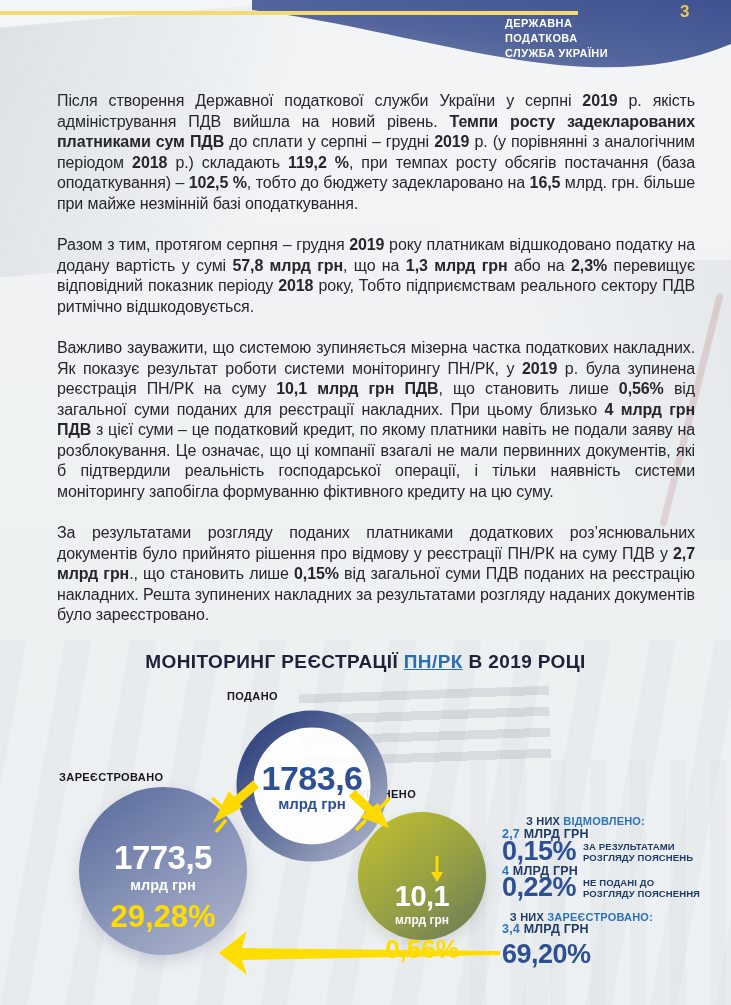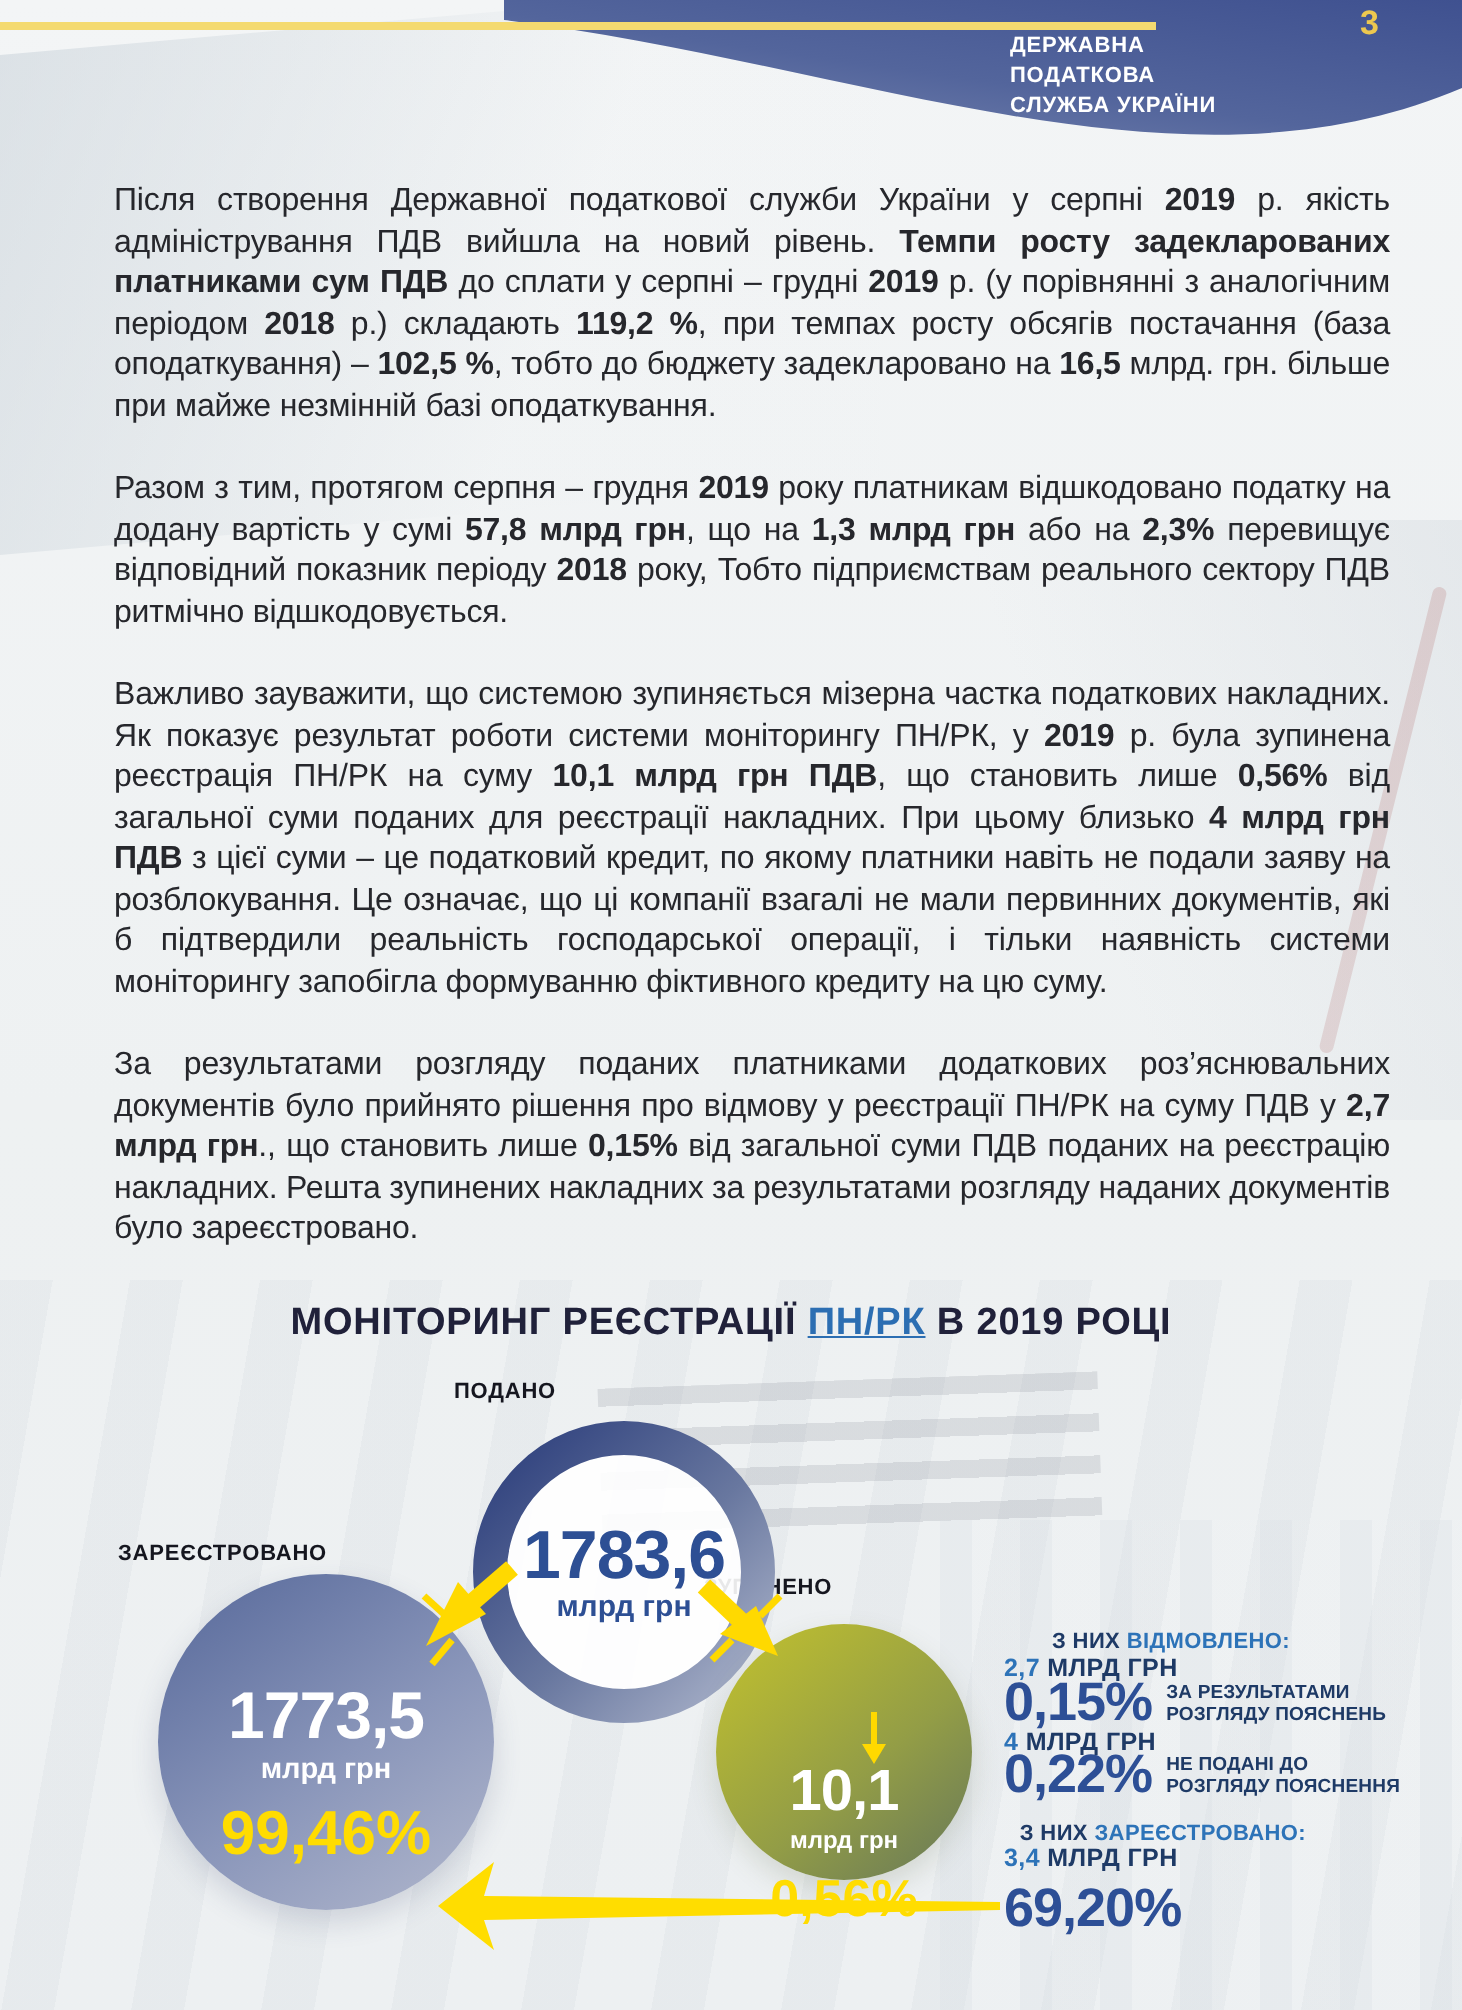--- a/index.html
+++ b/index.html
@@ -145,21 +145,21 @@
       </defs>
       <circle cx="84" cy="84" r="59" fill="rgba(255,255,255,0.9)"></circle>
       <circle cx="84" cy="84" r="67" fill="none" stroke="url(#ringg)" stroke-width="17"></circle>
     </svg>
     <div class="donut-txt donut-val">1783,6</div>
     <div class="donut-txt donut-unit">млрд грн</div>
 
     <div class="circle c-blue">
       <div class="c-val">1773,5</div>
       <div class="c-unit">млрд грн</div>
-      <div class="c-pct">99,46%</div>
+      <div class="c-pct">29,28%</div>
     </div>
 
     <div class="circle c-green">
       <div class="c-val">10,1</div>
       <div class="c-unit">млрд грн</div>
       <div class="c-pct">0,56%</div>
     </div>
 
     <div class="st st-h" id="st-h1">
       <span>З НИХ </span><span class="accent">ВІДМОВЛЕНО:</span>

